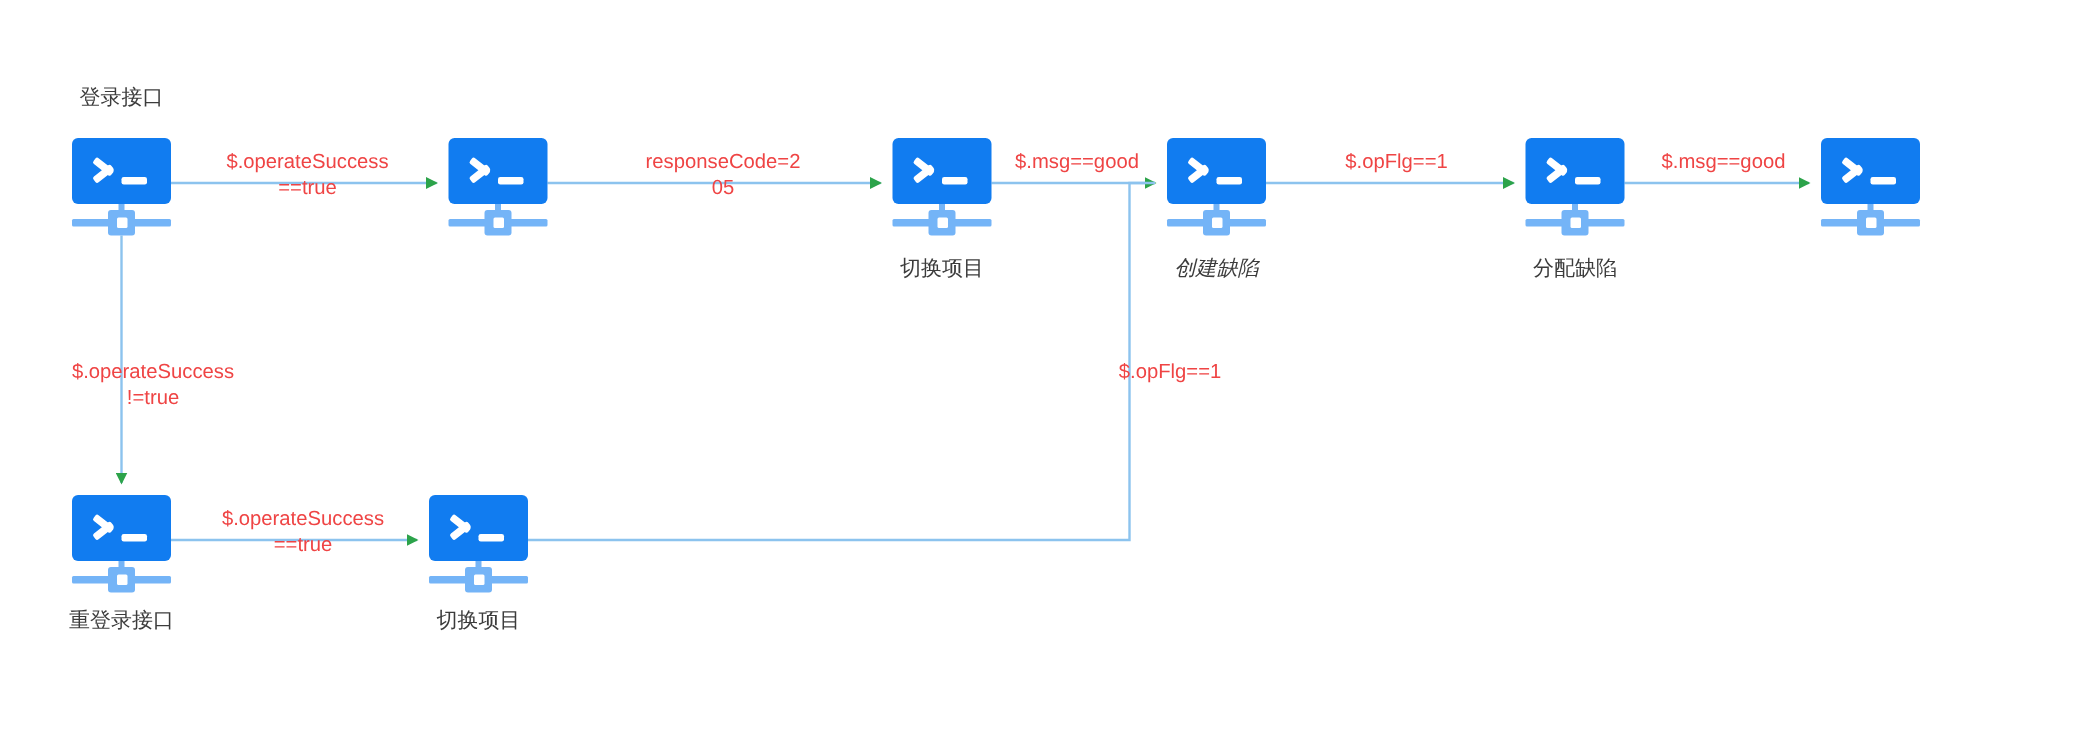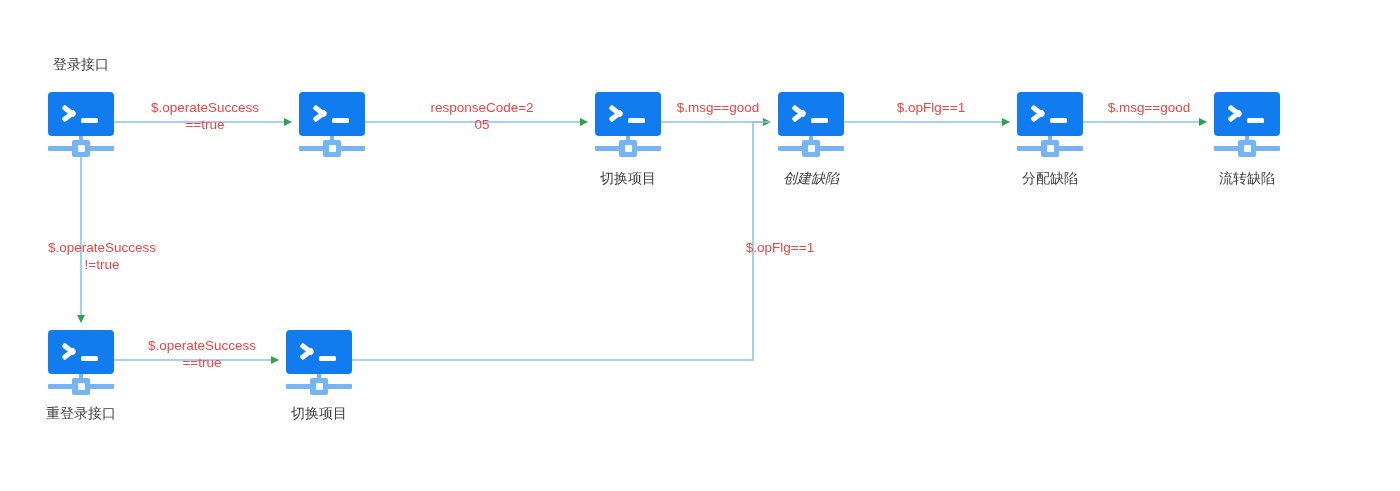--- a/index.html
+++ b/index.html
@@ -252,21 +252,20 @@
     <div class="node-box">
       <span class="chev chev-a"></span>
       <span class="chev chev-b"></span>
       <span class="underscore"></span>
     </div>
     <div class="conn-stem"></div>
     <div class="conn-bar"></div>
     <div class="conn-hub"></div>
     <div class="conn-hub-inner"></div>
   </div>
-  <div class="node-label" style="left:1157px; top:170px;">流转缺陷</div>
 
   <div class="node" style="left:48px; top:330px;">
     <div class="node-box">
       <span class="chev chev-a"></span>
       <span class="chev chev-b"></span>
       <span class="underscore"></span>
     </div>
     <div class="conn-stem"></div>
     <div class="conn-bar"></div>
     <div class="conn-hub"></div>

